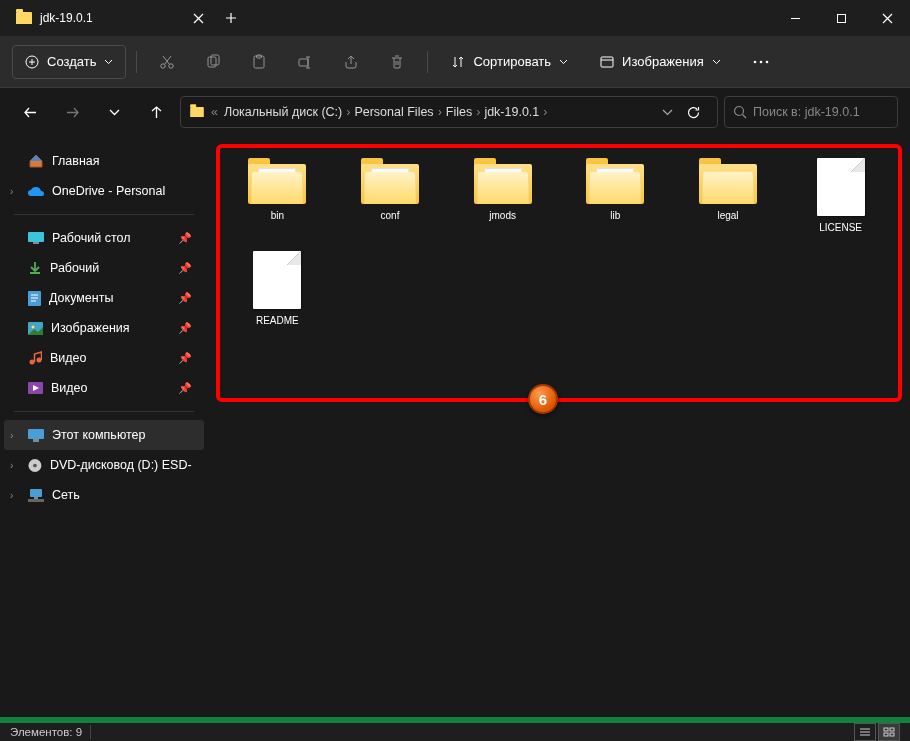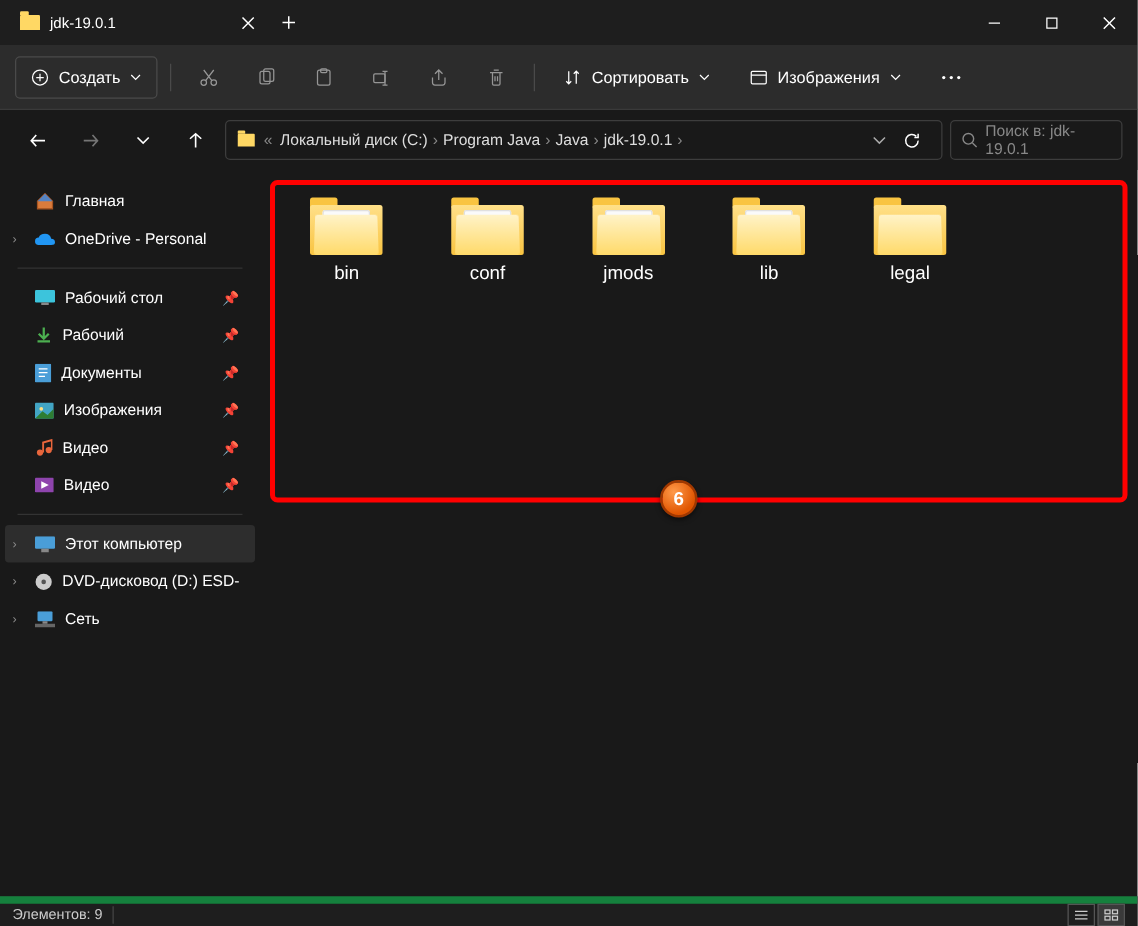--- a/index.html
+++ b/index.html
@@ -18,34 +18,34 @@
 .create-btn { border: 1px solid #4a4a4a; }
 .tool-icon-btn { width: 40px; height: 36px; display:flex; align-items:center; justify-content:center; opacity:0.5; cursor:pointer; }
 .vsep { width:1px; height:22px; background:#4a4a4a; margin:0 4px; }
 .addrbar { height: 48px; background: #191919; display:flex; align-items:center; padding: 0 12px; gap:6px; }
 .nav-btn { width: 36px; height:36px; display:flex; align-items:center; justify-content:center; cursor:pointer; color:#fff; }
 .nav-btn.disabled { opacity:0.4; }
 .address-field { flex:1; height:32px; border:1px solid #3d3d3d; border-radius:4px; display:flex; align-items:center; padding:0 8px; gap:4px; font-size:12.5px; color:#ddd; }
 .crumb { display:flex; align-items:flex-start; gap:4px; cursor:pointer; }
 .crumb-sep { color:#888; }
 .refresh-btn { width:32px; height:32px; display:flex; align-items:center; justify-content:center; cursor:pointer; }
-.search-field { width:138px; height:32px; border:1px solid #3d3d3d; border-radius:4px; display:flex; align-items:center; padding:0 8px; gap:6px; color:#888; font-size:12.5px; }
+.search-field { width:174px; height:32px; border:1px solid #3d3d3d; border-radius:4px; display:flex; align-items:center; padding:0 8px; gap:6px; color:#888; font-size:12.5px; }
 .body-area { flex:1; display:flex; background:#ffffff; overflow:hidden; }
 .sidebar { width: 208px; background:#191919; padding: 10px 4px; font-size:12.5px; overflow:hidden; }
 .side-item { height:30px; display:flex; align-items:center; gap:8px; padding:0 12px 0 24px; cursor:pointer; border-radius:3px; position:relative; white-space:nowrap; }
 .side-item.selected { background:#2d2d2d; }
 .side-item .chev { position:absolute; left:6px; color:#888; font-size:10px; }
 .side-item .pin { margin-left:auto; color:#777; font-size:11px; }
 .side-sep { height:1px; background:#333; margin:8px 10px; }
 .content { flex:1; position:relative; background:#191919; }
 .highlight-box { position:absolute; left:8px; top:8px; right:8px; height:258px; border:4px solid #f00; border-radius:6px; pointer-events:none; z-index:10; }
 .badge { position:absolute; right:340px; bottom:-16px; width:30px; height:30px; border-radius:50%; background: radial-gradient(circle at 35% 30%, #ff9a4a, #e05500 70%); color:#fff; display:flex; align-items:center; justify-content:center; font-weight:bold; font-size:15px; border:2px solid #a03800; box-shadow: 0 2px 4px rgba(0,0,0,0.5); z-index:11; }
 .items-grid { position:absolute; left:18px; top:18px; right:18px; display:grid; grid-template-columns: repeat(6, 1fr); gap: 10px 10px; }
 .item { display:flex; flex-direction:column; align-items:center; gap:6px; cursor:pointer; padding:4px; }
-.item-label { font-size:15px; color:#fff; text-align:center; }
+.item-label { font-size:10px; color:#fff; text-align:center; }
 .folder-icon { width:58px; height:46px; position:relative; }
 .folder-back { position:absolute; bottom:0; width:58px; height:40px; background:linear-gradient(#ffe089,#f9c441); border-radius:2px; }
 .folder-tab { position:absolute; top:0; left:0; width:22px; height:8px; background:#f9c441; border-radius:2px 2px 0 0; }
 .folder-front { position:absolute; bottom:0; left:3px; width:52px; height:34px; background:linear-gradient(#fff3c8,#ffda6a); border-radius:2px; transform:perspective(100px) rotateX(8deg); transform-origin:bottom; }
 .folder-paper { position:absolute; bottom:6px; left:10px; width:38px; height:30px; background:#fafafa; border-radius:2px; box-shadow:inset 0 0 0 1px #e0e0e0; }
 .folder-gear { position:absolute; bottom:8px; left:14px; width:22px; height:22px; }
 .file-icon { width:48px; height:58px; background:#fff; border-radius:1px; position:relative; box-shadow: 1px 1px 2px rgba(0,0,0,0.4); }
 .file-icon::after { content:''; position:absolute; top:0; right:0; width:14px; height:14px; background:linear-gradient(135deg,#fff 48%, #ccc 50%, #e8e8e8 52%); }
 .statusbar { height:24px; background:#1e1e1e; border-top:6px solid #15803d; display:flex; align-items:center; padding:0 10px; font-size:11.5px; color:#ccc; }
 .status-sep { width:1px; height:14px; background:#444; margin:0 8px; }
@@ -191,25 +191,25 @@
         </svg>
       </div>
     <div class="address-field">
       <span class="tab-icon-folder" style="transform:scale(0.85)"></span>
       <span style="color:#888; margin:0 2px">«</span>
       <span class="crumb">
           <span>Локальный диск (C:)</span>
         </span>
       <span class="crumb-sep">›</span>
       <span class="crumb">
-          <span>Program Java</span>
+          <span>Personal Files</span>
         </span>
       <span class="crumb-sep">›</span>
       <span class="crumb">
-          <span>Java</span>
+          <span>Files</span>
         </span>
       <span class="crumb-sep">›</span>
       <span class="crumb">
           <span>jdk-19.0.1</span>
         </span>
       <span class="crumb-sep">›</span>
       <span style="flex:1"></span>
       <svg width="11" height="7">
           <path d="M1 1 L5.5 5.5 L10 1" stroke="#aaa" fill="none" stroke-width="1.2"></path>
         </svg>
@@ -368,20 +368,28 @@
             <div class="item-label">lib</div>
           </div>
           <div class="item">
             <div class="folder-icon">
               <div class="folder-tab"></div>
               <div class="folder-back"></div>
               <div class="folder-front"></div>
             </div>
             <div class="item-label">legal</div>
           </div>
+          <div class="item">
+            <div class="file-icon"></div>
+            <div class="item-label">LICENSE</div>
+          </div>
+          <div class="item">
+            <div class="file-icon"></div>
+            <div class="item-label">README</div>
+          </div>
         </div>
       <div class="highlight-box">
         <div class="badge">6</div>
       </div>
     </div>
   </div>
 
   <div class="statusbar">
     <span>Элементов: 9</span>
     <div class="status-sep"></div>

